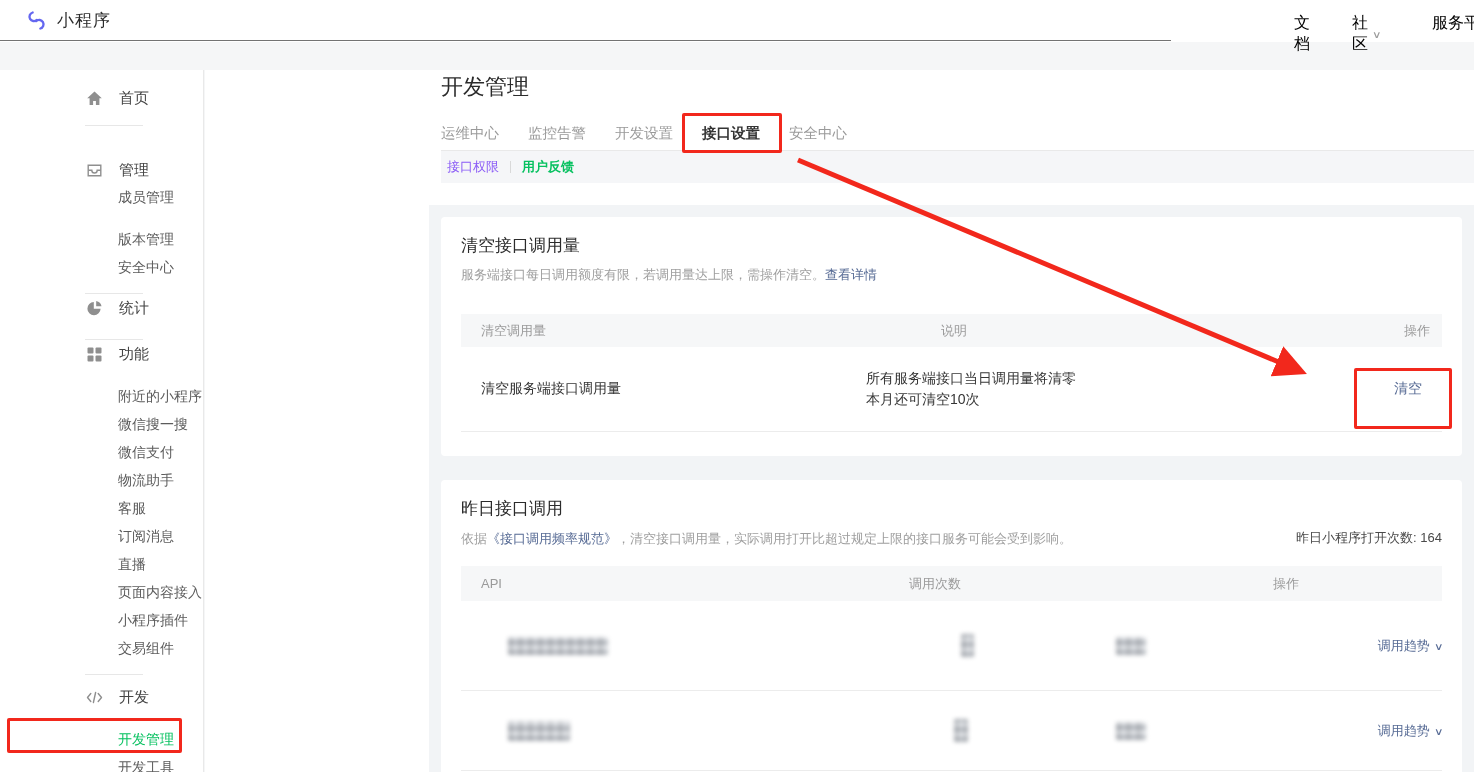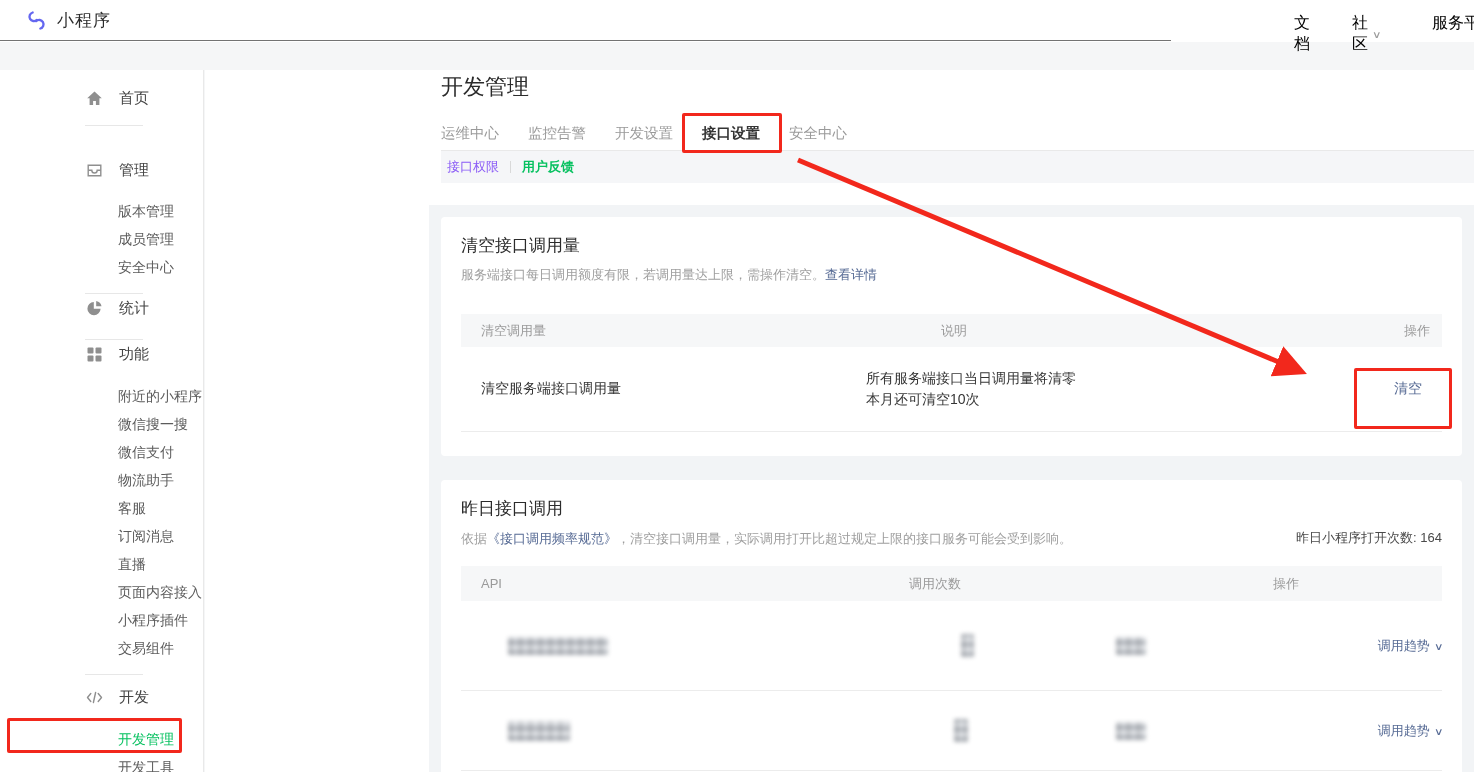--- a/index.html
+++ b/index.html
@@ -106,25 +106,25 @@
         <span>首页</span>
       </div>
       <div class="sb-div" style="margin-top:13px;"></div>
       <div class="sb-row" style="margin-top:30px;">
         <svg class="sb-ic" viewBox="0 0 17 17" fill="none" stroke="#8f8f8f" stroke-width="1.4">
             <path d="M2.2 3.2 h12.6 v10.6 H2.2 Z"></path>
             <path d="M2.2 8.2 h3.6 c0 1.7 1.2 2.8 2.7 2.8 s2.7-1.1 2.7-2.8 h3.6"></path>
           </svg>
         <span>管理</span>
       </div>
+      <div class="sb-sub">
+          <span>成员管理</span>
+        </div>
       <div class="sb-sub" style="margin-top:14px;">
           <span>版本管理</span>
-        </div>
-      <div class="sb-sub">
-          <span>成员管理</span>
         </div>
       <div class="sb-sub">
           <span>安全中心</span>
         </div>
       <div class="sb-div" style="margin-top:11px;"></div>
       <div class="sb-row" style="margin-top:0px; margin-top:0;">
         <svg class="sb-ic" viewBox="0 0 17 17">
             <path d="M7.8 2 a6.6 6.6 0 1 0 6.8 6.8 L7.8 8.8 Z" fill="#8f8f8f"></path>
             <path d="M10.2 6.3 V0.9 A6.6 6.6 0 0 1 15.5 6.3 Z" fill="#8f8f8f"></path>
           </svg>

